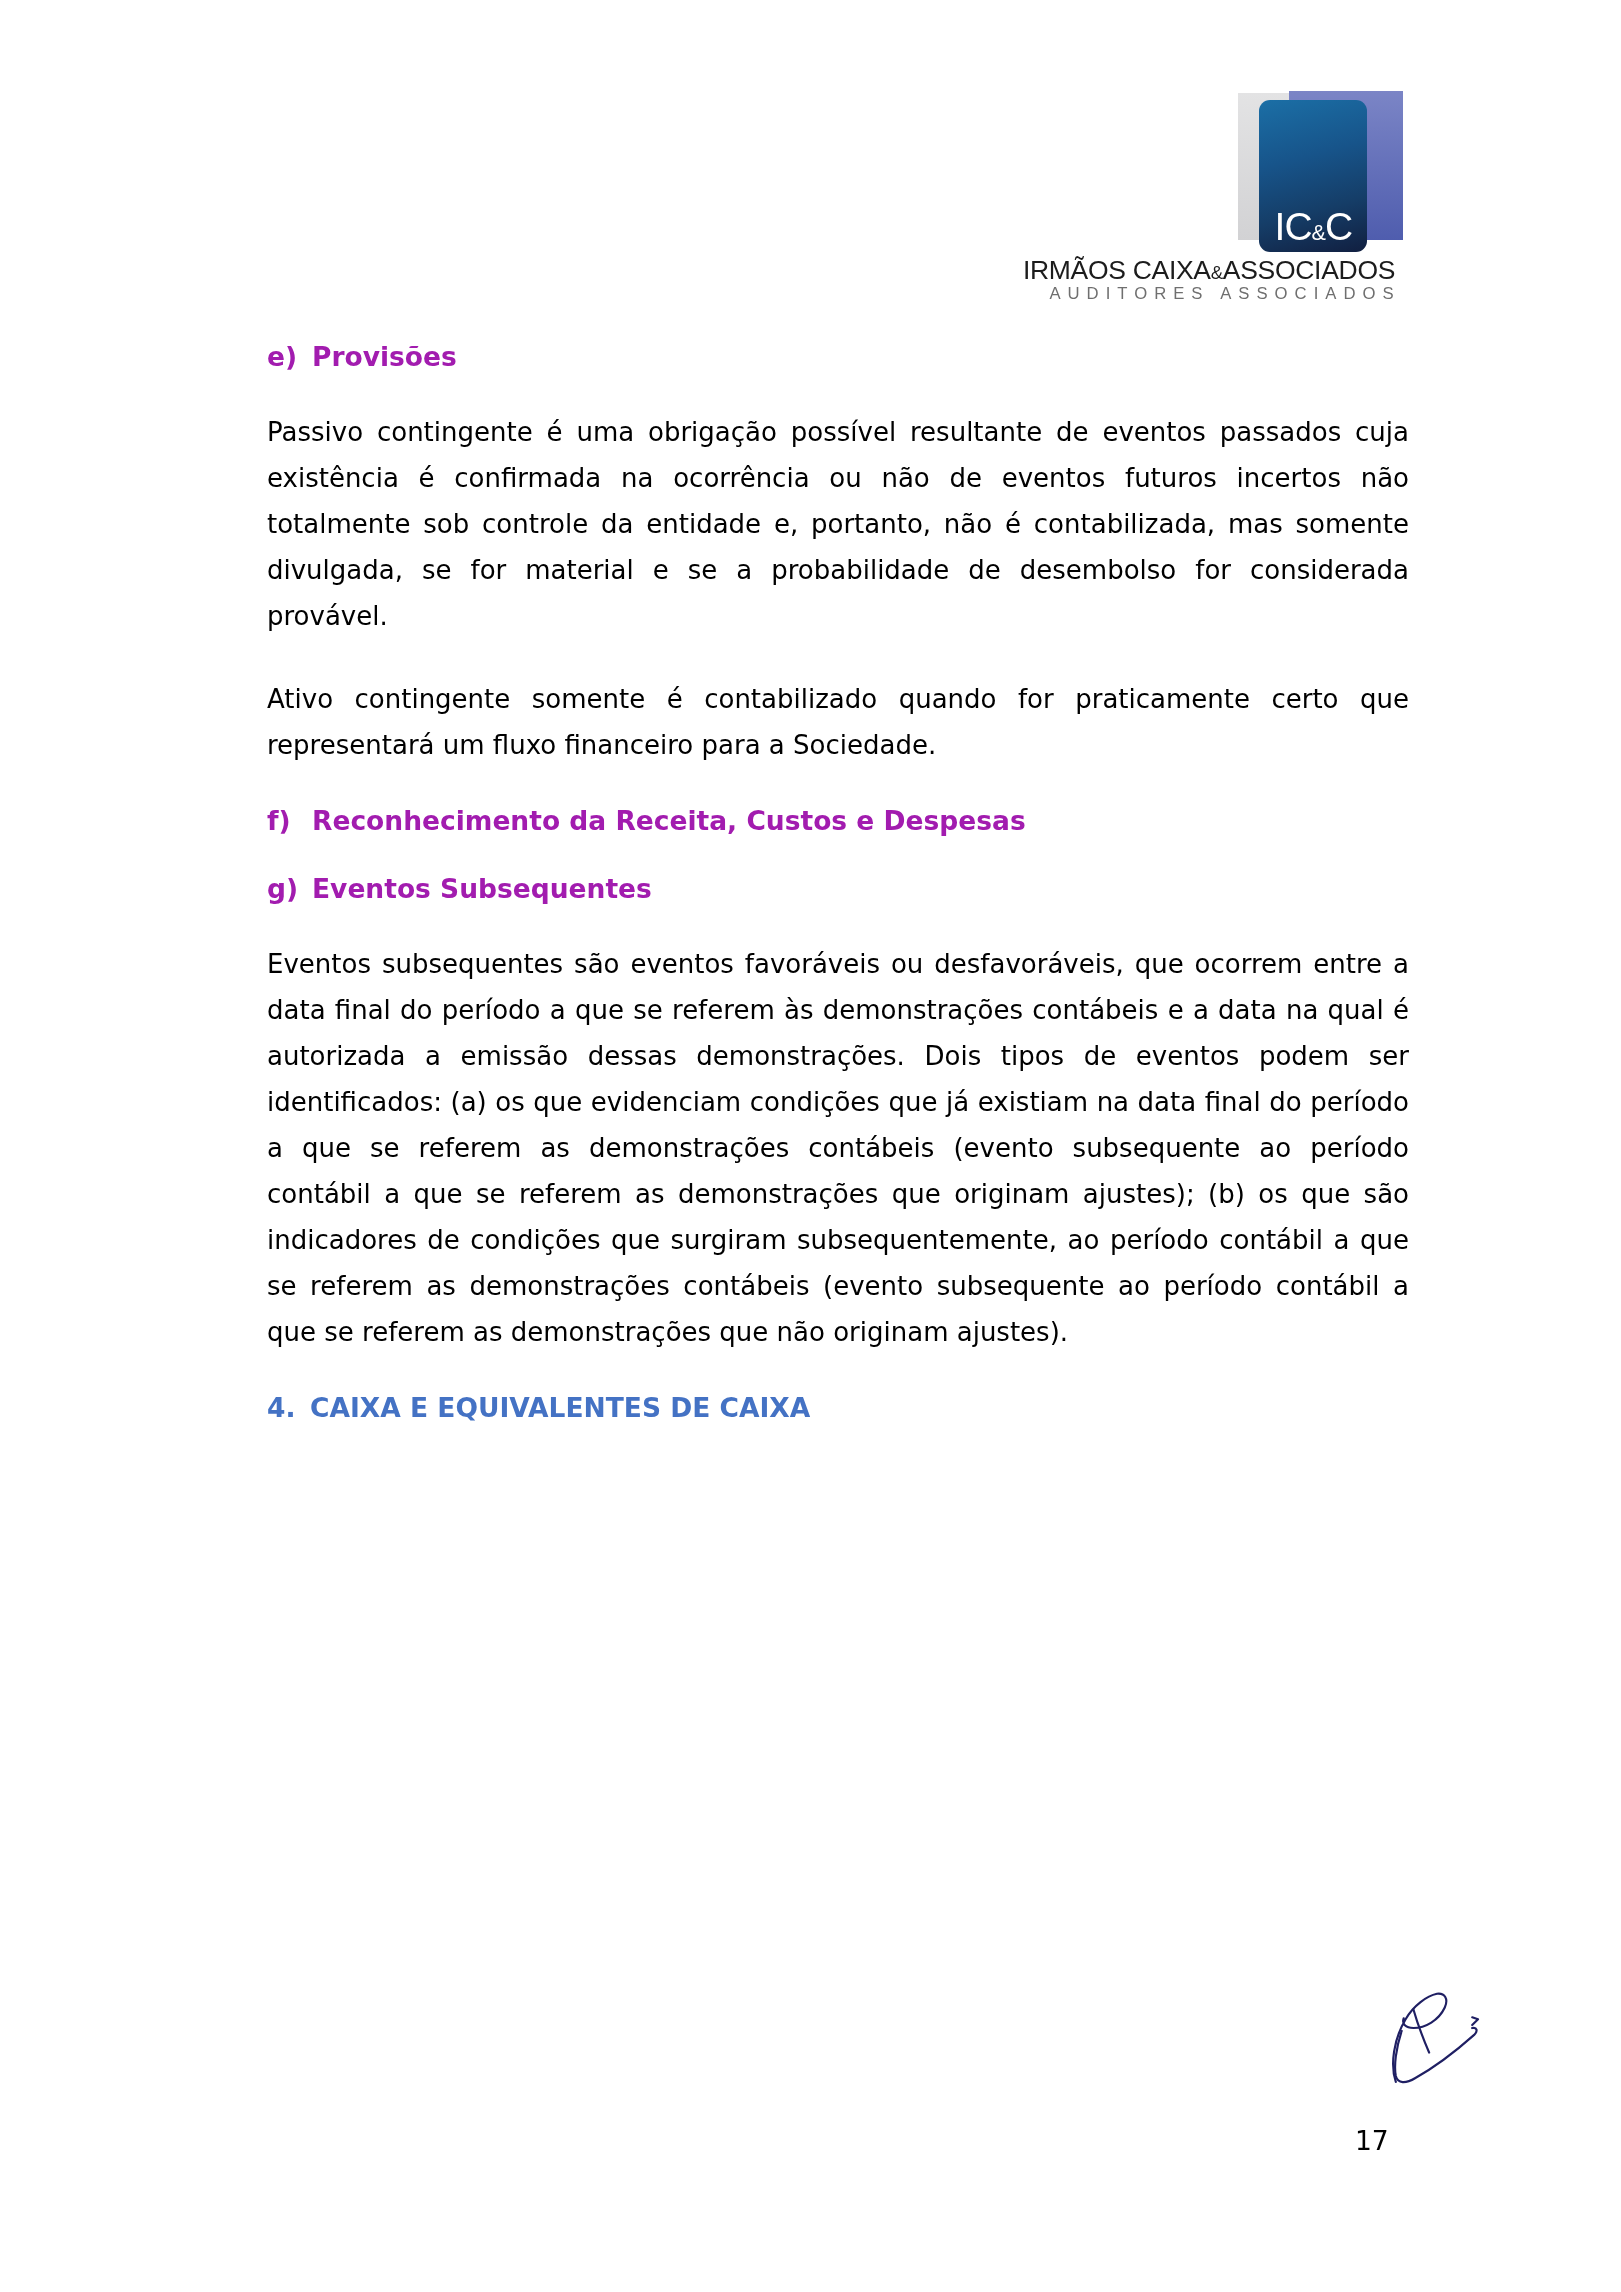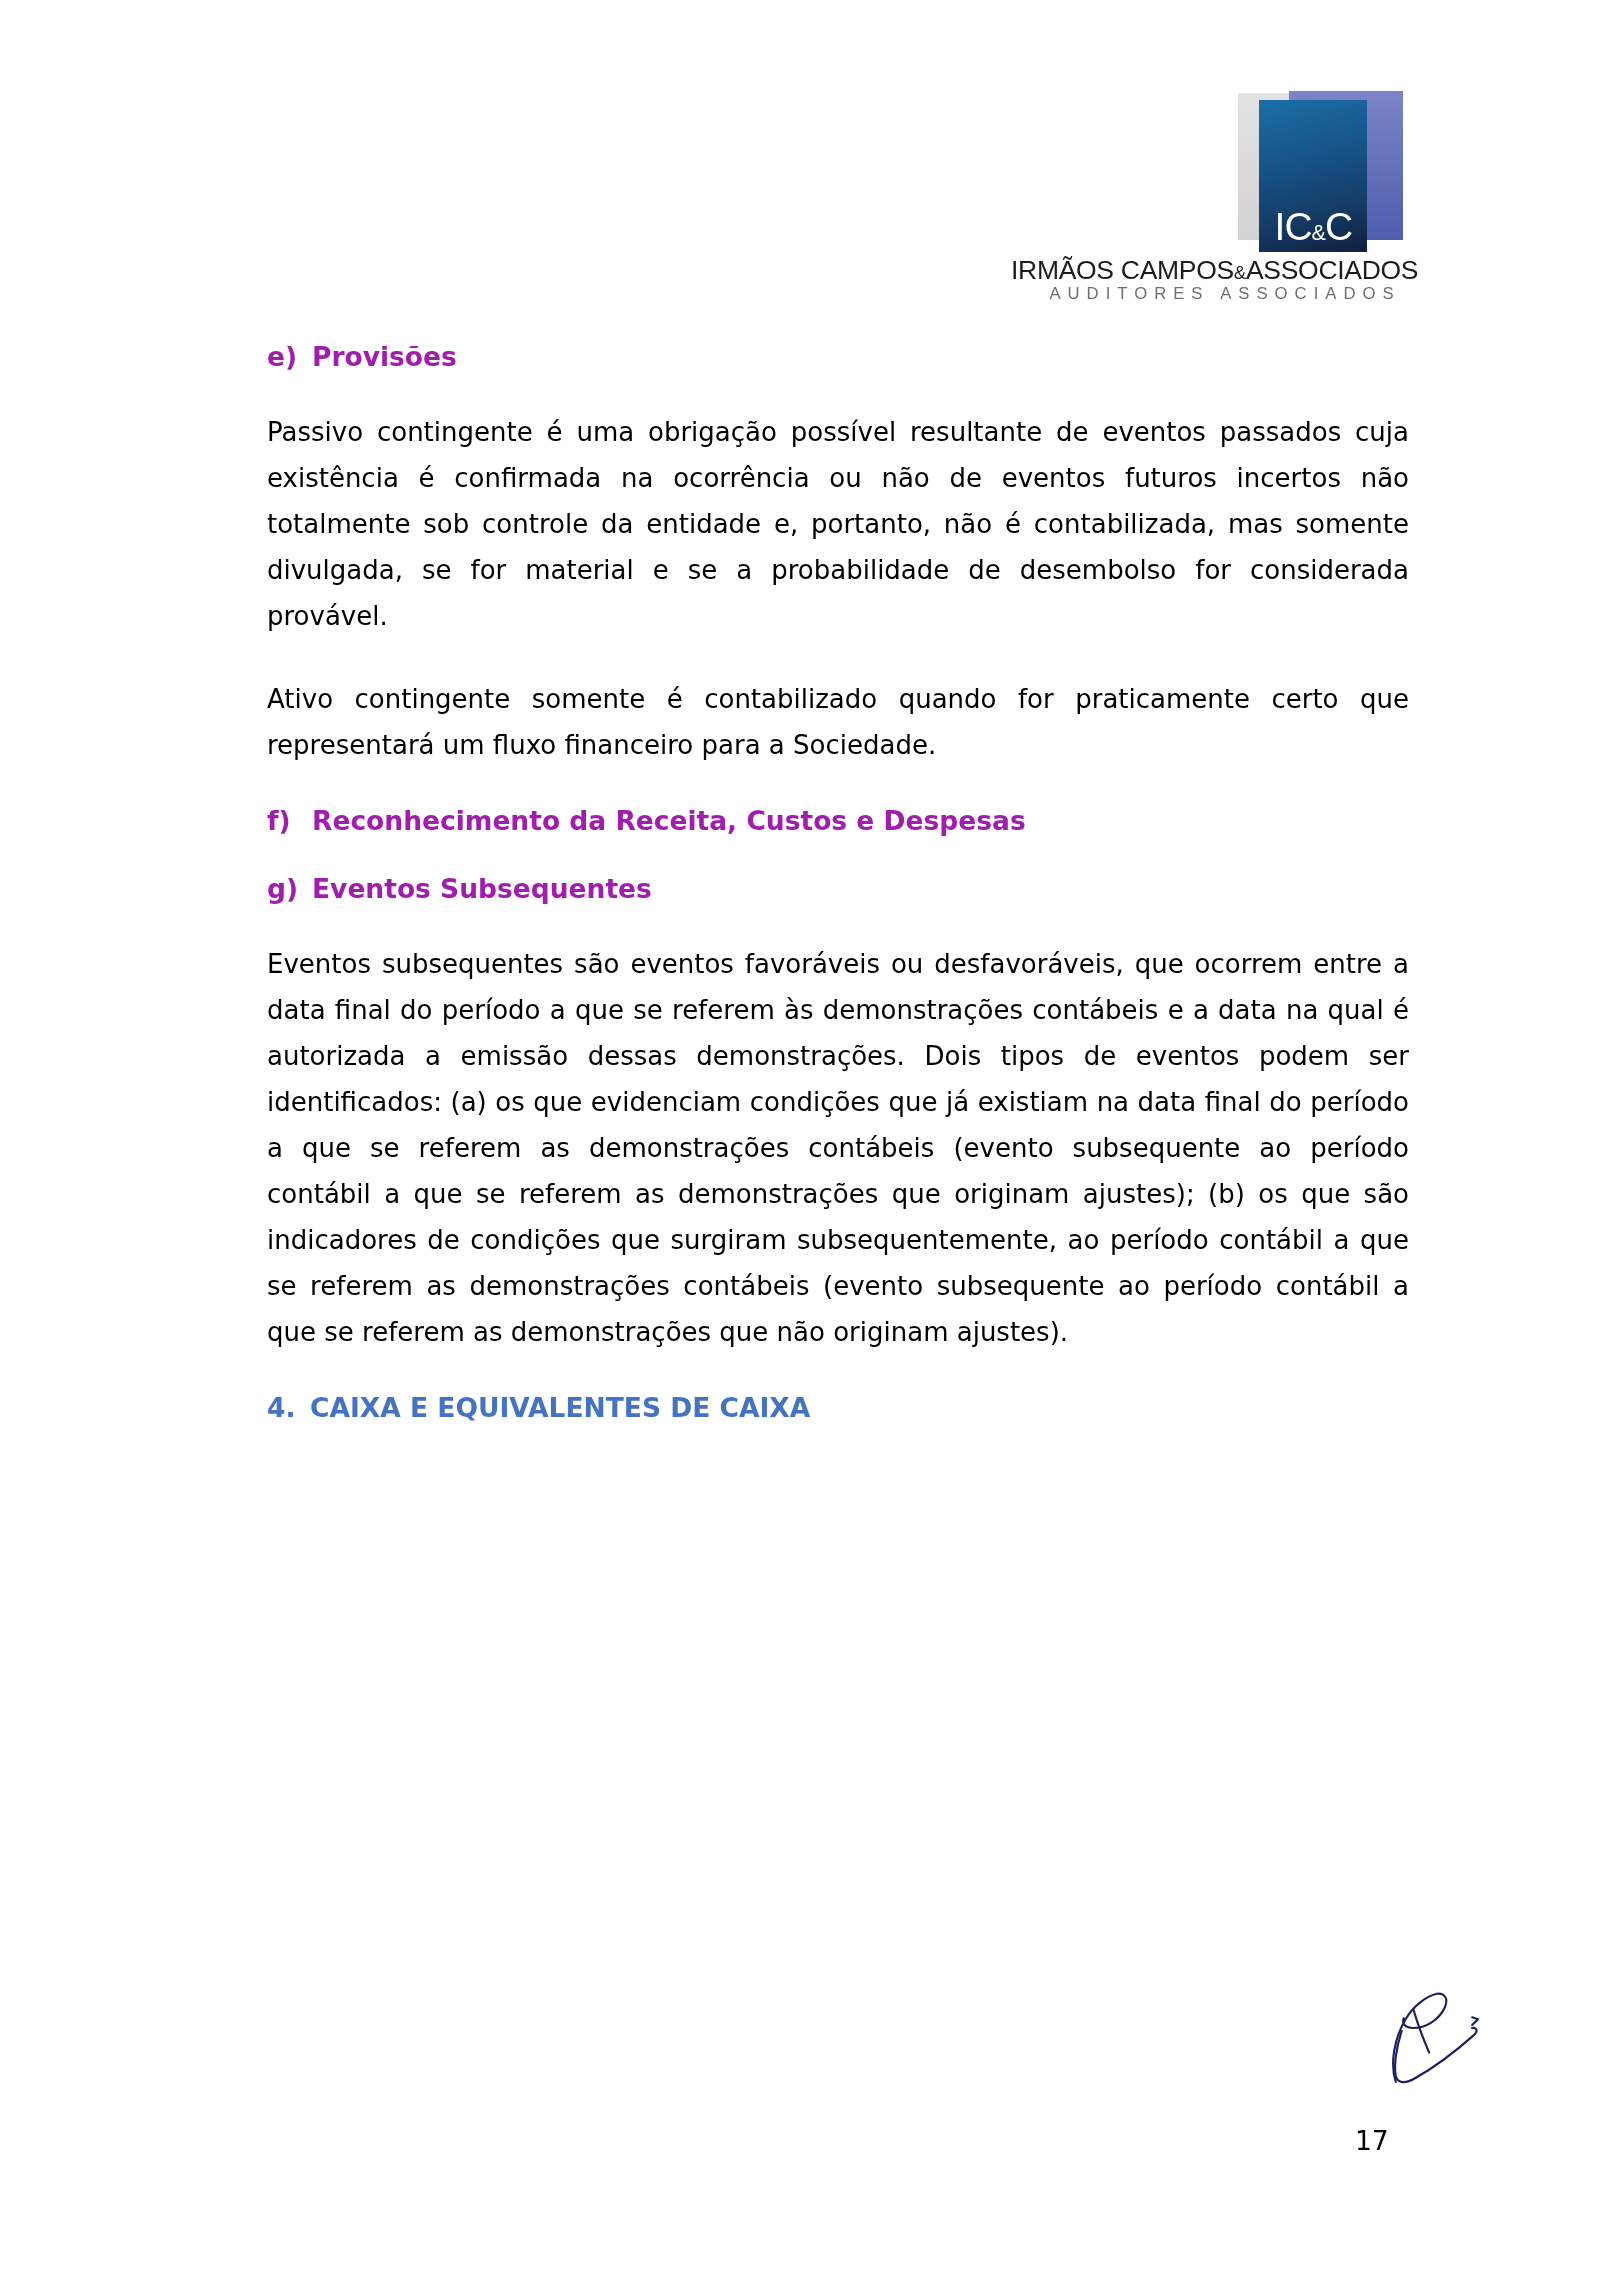--- a/index.html
+++ b/index.html
@@ -47,20 +47,21 @@
     height: 149px;
     background: linear-gradient(180deg,#7b85c6 0%, #4f5dae 100%);
   }
   .logo-rect-front {
     position: absolute;
     left: 27.4px;
     top: 13.7px;
     width: 108px;
     height: 152px;
     background: linear-gradient(165deg,#1b6fa6 0%, #17548a 38%, #153d67 70%, #111f40 100%);
+    border-radius: 11px;
   }
   .logo-mark-text {
     position: absolute;
     left: 0;
     right: 0;
     bottom: 5.9px;
     text-align: center;
     color: #ffffff;
     font-family: "Liberation Sans", sans-serif;
     font-size: 39px;
@@ -166,21 +167,21 @@
 <div class="page">
 
   <div class="logo-block">
     <div class="logo-mark">
       <div class="logo-rect-gray"></div>
       <div class="logo-rect-blue"></div>
       <div class="logo-rect-front">
         <div class="logo-mark-text"><span>IC</span><span class="amp">&amp;</span><span>C</span></div>
       </div>
     </div>
-    <div class="logo-name"><span>IRMÃOS CAMPOS</span><span class="amp-small">&amp;</span><span>ASSOCIADOS</span></div>
+    <div class="logo-name"><span>IRMÃOS CAIXA</span><span class="amp-small">&amp;</span><span>ASSOCIADOS</span></div>
     <div class="logo-sub">AUDITORES ASSOCIADOS</div>
   </div>
 
   <div class="content">
 
     <div class="heading-item"><span class="marker">e)</span><span>Provisões</span></div>
 
     <p class="body">Passivo contingente é uma obrigação possível resultante de eventos passados cuja existência é confirmada na ocorrência ou não de eventos futuros incertos não totalmente sob controle da entidade e, portanto, não é contabilizada, mas somente divulgada, se for material e se a probabilidade de desembolso for considerada provável.</p>
     <p class="body">Ativo contingente somente é contabilizado quando for praticamente certo que representará um fluxo financeiro para a Sociedade.</p>
 

